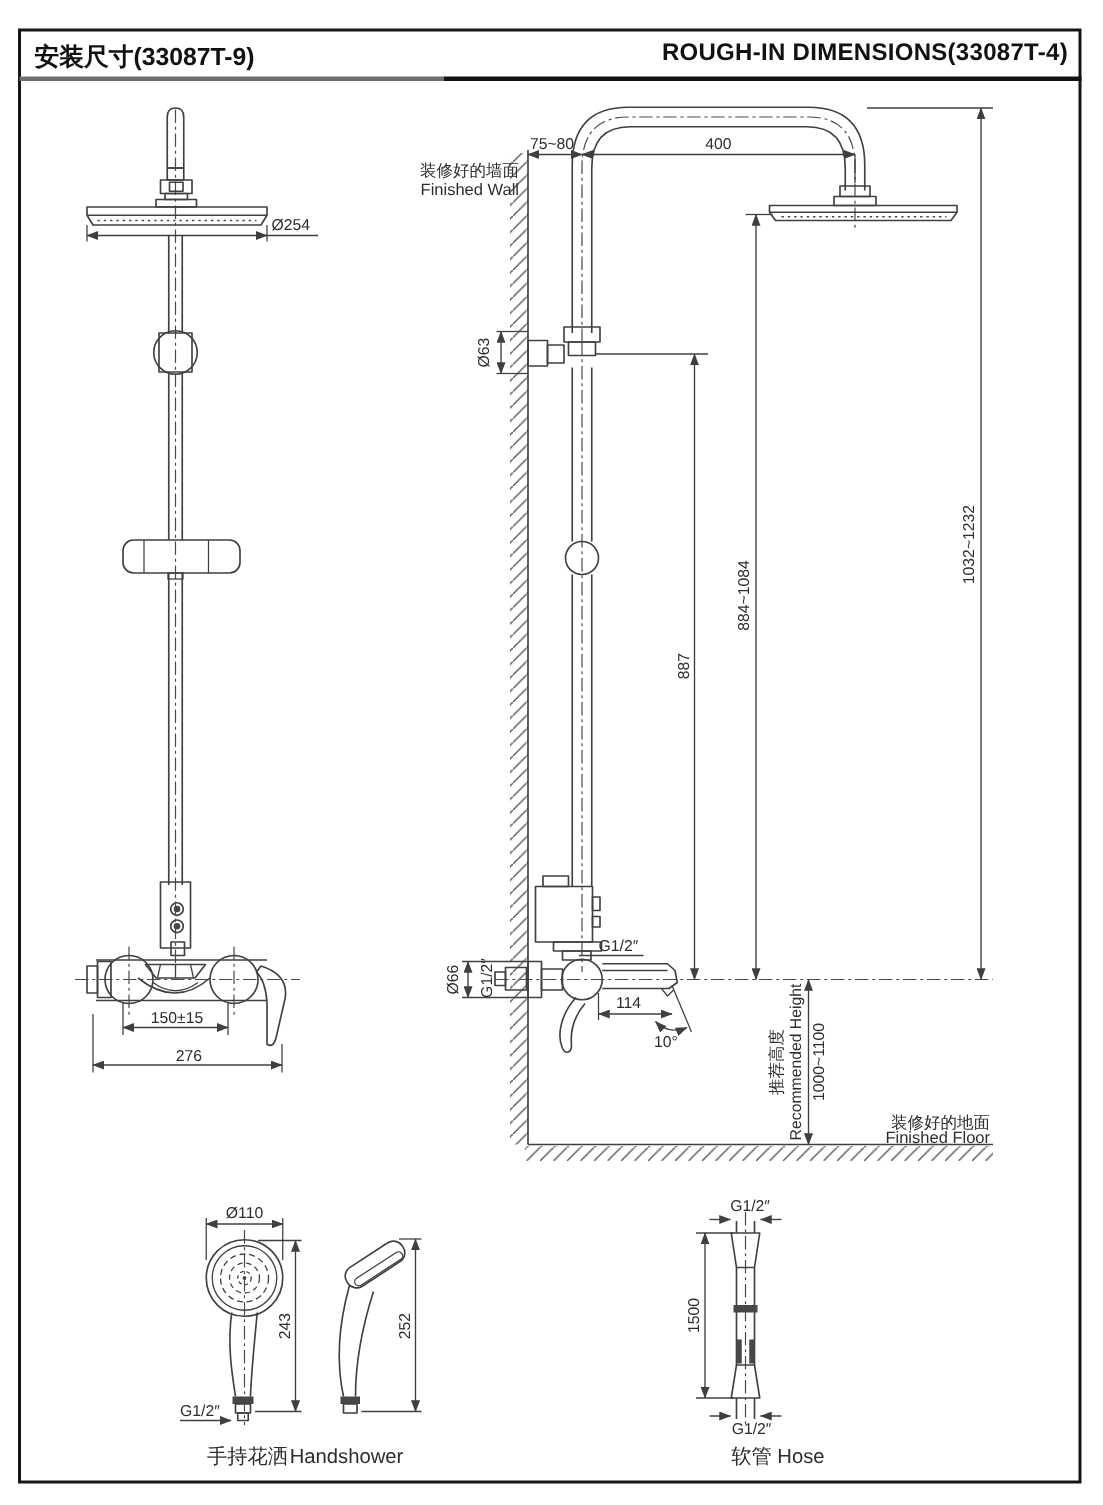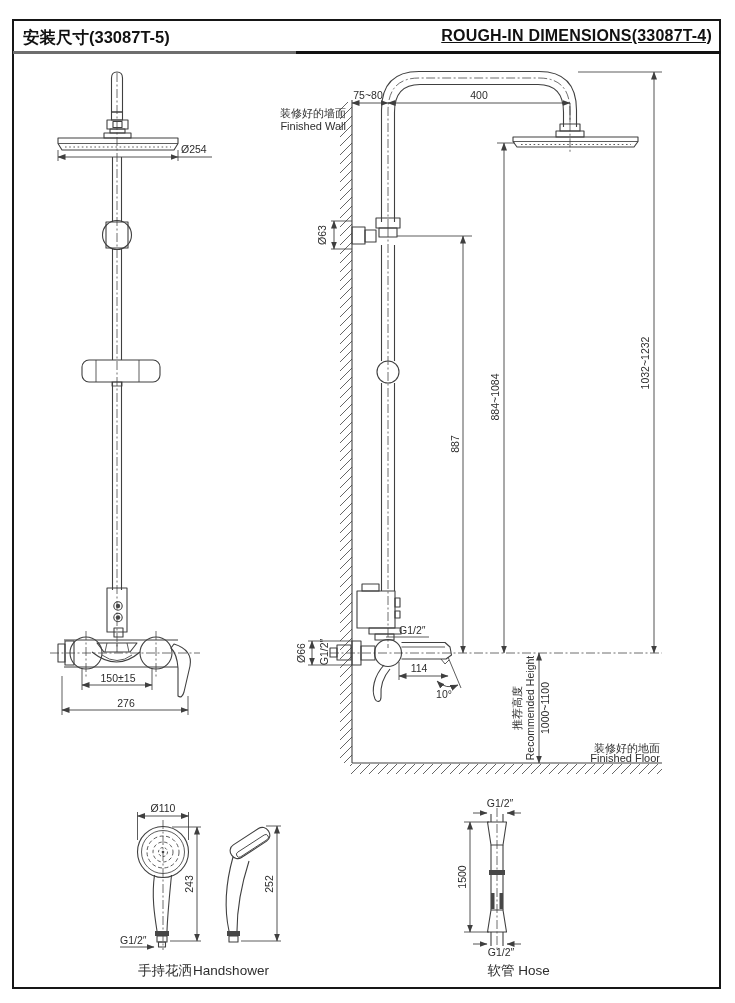--- a/index.html
+++ b/index.html
@@ -1,41 +1,41 @@
 <!DOCTYPE html>
 <html><head>
 <meta charset="utf-8">
 <style>
   html,body{margin:0;padding:0;background:#fff;}
   .page{position:relative;width:735px;height:1003px;background:#fff;overflow:hidden;
         font-family:"Liberation Sans","DejaVu Sans",sans-serif;}
   .frame{position:absolute;left:12px;top:19px;width:709px;height:970px;
          border:2.5px solid #161616;box-sizing:border-box;}
   .hdr-zh{position:absolute;left:23px;top:27px;font-size:16.5px;font-weight:bold;color:#111;}
-  .hdr-en{position:absolute;right:23px;top:27px;font-size:16px;font-weight:bold;color:#111;letter-spacing:0.2px;text-decoration:underline;}
+  .hdr-en{position:absolute;right:23px;top:27px;font-size:16px;font-weight:bold;color:#111;letter-spacing:0.2px;}
   .hdr-rule{position:absolute;left:13px;top:51px;width:708px;height:3px;
             background:linear-gradient(to right,#6e6e6e 0 40%,#121212 40%);}
   svg{position:absolute;left:0;top:0;}
   .ln{fill:none;stroke:#404040;stroke-width:1.1;stroke-linejoin:round;}
   .th{fill:none;stroke:#404040;stroke-width:0.85;}
   .ctr{fill:none;stroke:#4a4a4a;stroke-width:0.8;stroke-dasharray:9 2.5 2 2.5;}
   .dot{fill:none;stroke:#4a4a4a;stroke-width:0.9;stroke-dasharray:1.6 2.6;}
   .dim{fill:none;stroke:#3f3f3f;stroke-width:0.9;}
   .fil{fill:#474747;stroke:none;}
   text.d{font-size:10.5px;fill:#2d2d2d;font-family:"Liberation Sans","DejaVu Sans",sans-serif;}
   text.z{font-size:11px;fill:#2d2d2d;font-family:"Liberation Sans","DejaVu Sans",sans-serif;}
   text.lbl{font-size:13.5px;fill:#2d2d2d;font-family:"Liberation Sans","DejaVu Sans",sans-serif;}
   .mid{text-anchor:middle;} .end{text-anchor:end;}
 </style>
 </head>
 <body>
 
 <div class="page">
   <div class="frame"></div>
-  <div class="hdr-zh">安装尺寸(33087T-5)</div>
+  <div class="hdr-zh">安装尺寸(33087T-9)</div>
   <div class="hdr-en">ROUGH-IN DIMENSIONS(33087T-4)</div>
   <div class="hdr-rule"></div>
 
   <svg width="735" height="1003" viewBox="0 0 735 1003">
     <defs>
       <marker id="arw" viewBox="0 0 8 6" markerWidth="8" markerHeight="6" refX="7.5" refY="3" orient="auto-start-reverse" markerUnits="userSpaceOnUse">
         <path d="M0,0 L8,3 L0,6 Z" fill="#3f3f3f"></path>
       </marker>
       <pattern id="hatch" width="9" height="9" patternUnits="userSpaceOnUse">
         <line x1="0" y1="9" x2="9" y2="0" stroke="#555" stroke-width="0.9"></line>

